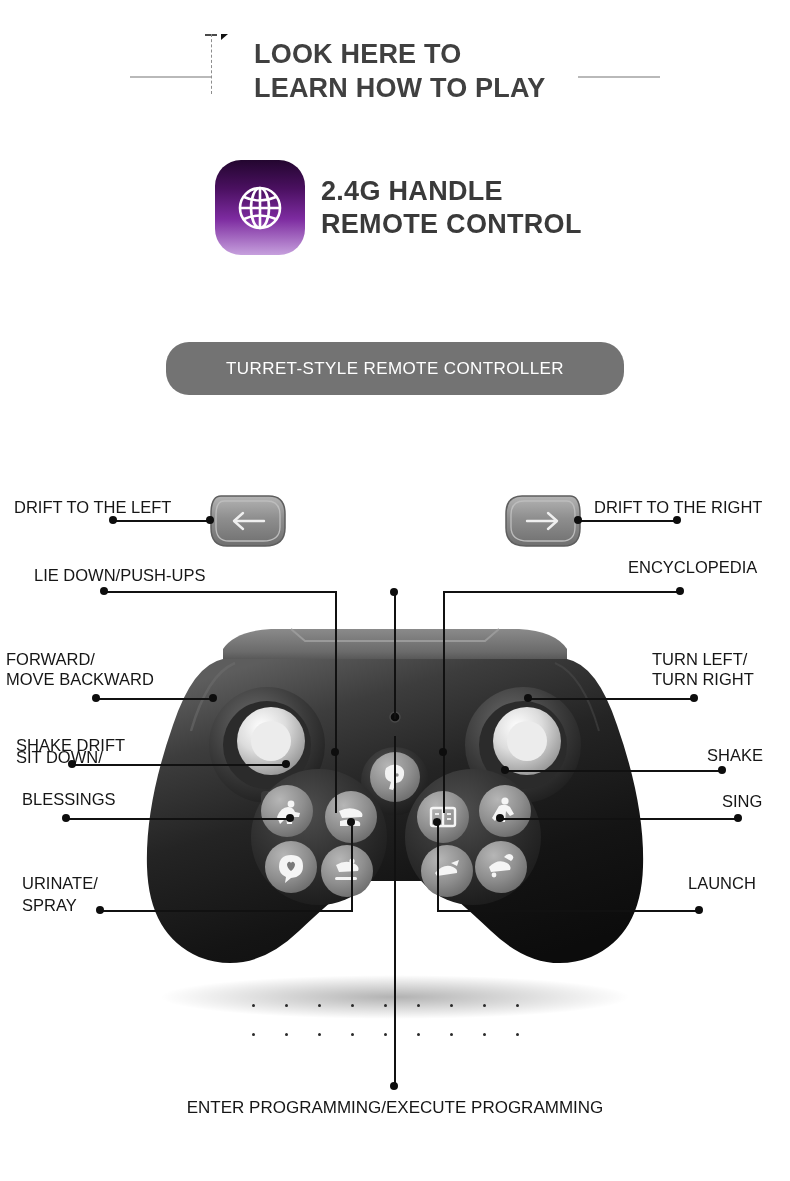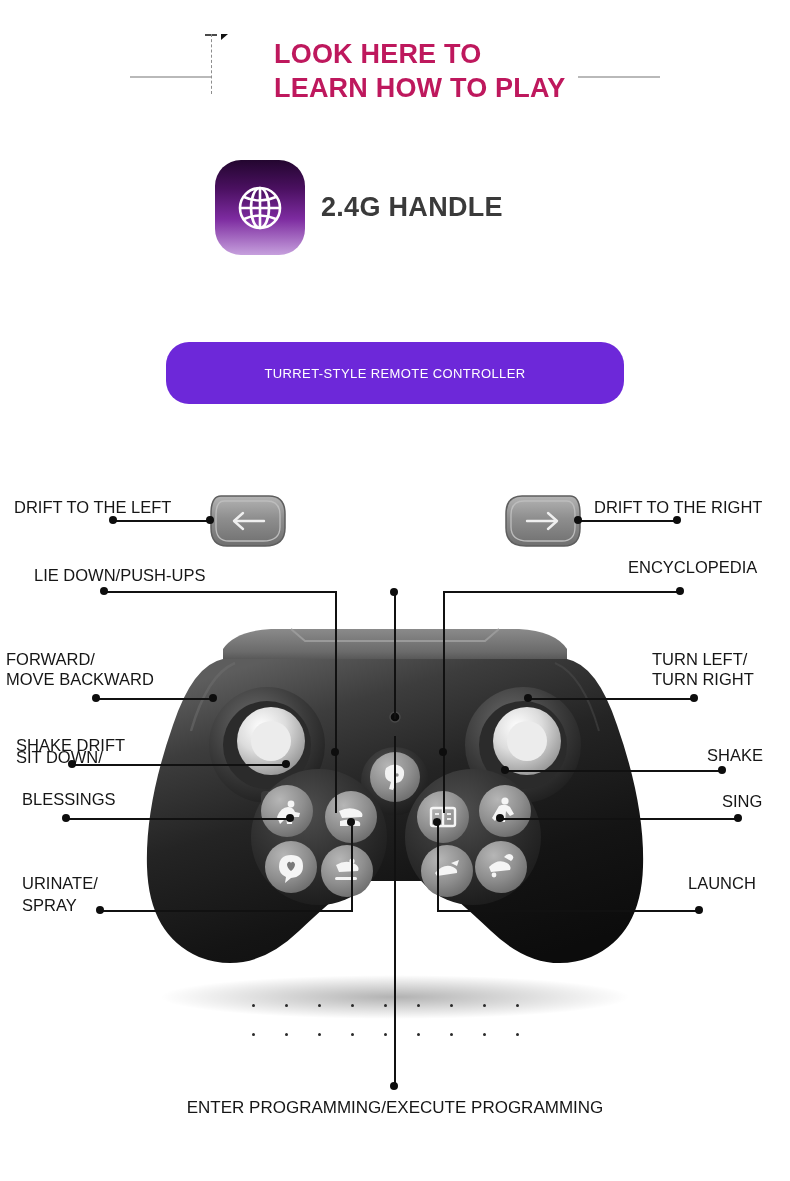--- a/index.html
+++ b/index.html
@@ -14,37 +14,37 @@
   
   .rule{position:absolute;height:2px;background:#b9b9b9;}
   .rule.left{left:130px;top:76px;width:82px;}
   .rule.right{left:578px;top:76px;width:82px;}
   .dash-v{position:absolute;left:211px;top:34px;width:0;height:60px;
           border-left:1px dashed #8d8d8d;}
   .dash-tick{position:absolute;left:205px;top:34px;width:12px;height:2px;background:#4a4a4a;}
   .dash-arrow{position:absolute;left:221px;top:34px;width:0;height:0;
               border-top:6px solid #111;border-right:7px solid transparent;}
 
-  .headline{position:absolute;left:274px;top:38px;width:470px;
-            font-size:27px;font-weight:bold;line-height:1.25;letter-spacing:.2px;color:#be185d;}
+  .headline{position:absolute;left:254px;top:38px;width:470px;
+            font-size:27px;font-weight:bold;line-height:1.25;letter-spacing:.2px;color:#404040;}
   .headline div{white-space:nowrap;}
 
   
   .brand{position:absolute;left:168px;top:160px;display:flex;align-items:center;gap:16px;margin-left:47px;}
   .brand-badge{width:90px;height:95px;border-radius:26px;
                background:linear-gradient(180deg,#23062f 0%,#4a1060 30%,#7d2ba0 62%,#c6a0dd 100%);
                display:flex;align-items:center;justify-content:center;flex:0 0 auto;}
   .brand-title{font-size:27px;font-weight:bold;line-height:1.22;color:#3a3a3a;letter-spacing:.3px;}
   .brand-title div{white-space:nowrap;}
 
   
-  .pill{position:absolute;left:166px;top:342px;width:458px;height:62px;
-        border-radius:23px;background:#6d28d9;color:#fff;
+  .pill{position:absolute;left:166px;top:342px;width:458px;height:53px;
+        border-radius:23px;background:#737373;color:#fff;
         display:flex;align-items:center;justify-content:center;
-        font-size:13px;letter-spacing:.4px;}
+        font-size:17px;letter-spacing:.4px;}
 
   
   .stage{position:absolute;left:0;top:470px;width:790px;height:660px;padding-left:40px;}
 
   
   .shoulder{position:absolute;width:82px;height:58px;}
   .sh-l{left:207px;top:22px;}
   .sh-r{left:502px;top:22px;}
 
   
@@ -89,20 +89,21 @@
           <ellipse cx="26" cy="26" rx="9" ry="20"></ellipse>
           <line x1="6" y1="26" x2="46" y2="26"></line>
           <path d="M10 15 Q26 22 42 15"></path>
           <path d="M10 37 Q26 30 42 37"></path>
           <line x1="26" y1="6" x2="26" y2="46"></line>
         </g>
       </svg>
     </div>
     <div class="brand-title">
       <div>2.4G HANDLE</div>
+      <div>REMOTE CONTROL</div>
     </div>
   </div>
 
   <div class="pill">TURRET-STYLE REMOTE CONTROLLER</div>
 
   <div class="stage">
 
     <div class="shoulder sh-l">
       <svg width="82" height="58" viewBox="0 0 82 58">
         <defs>

